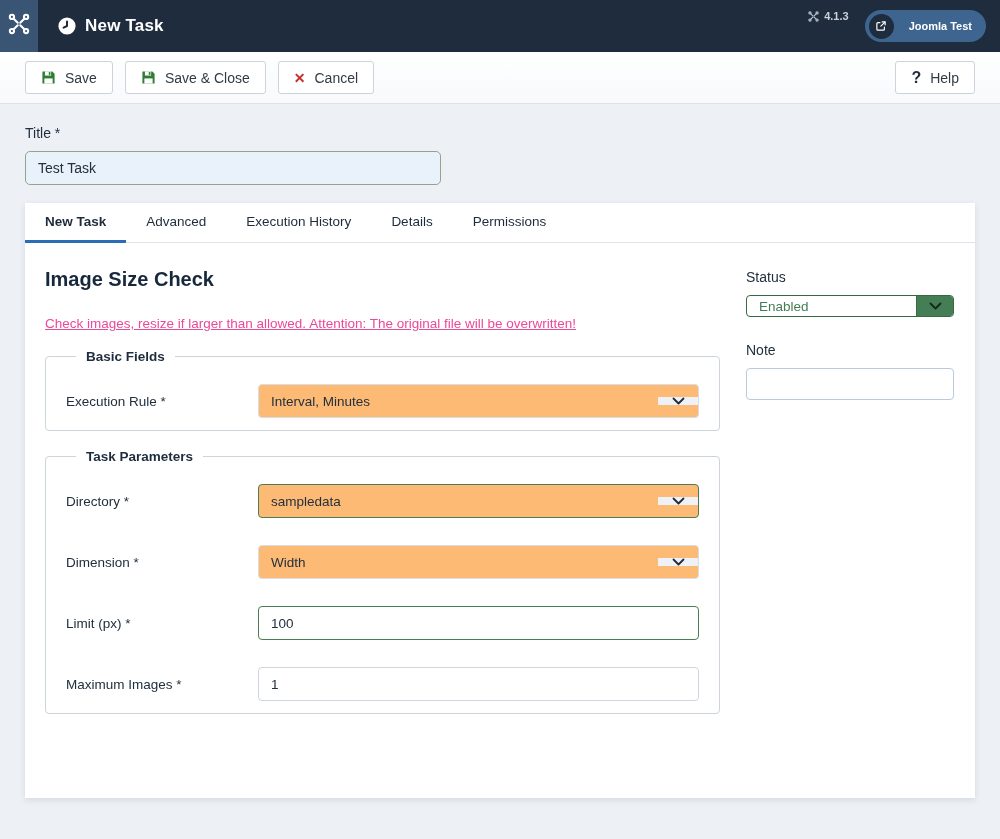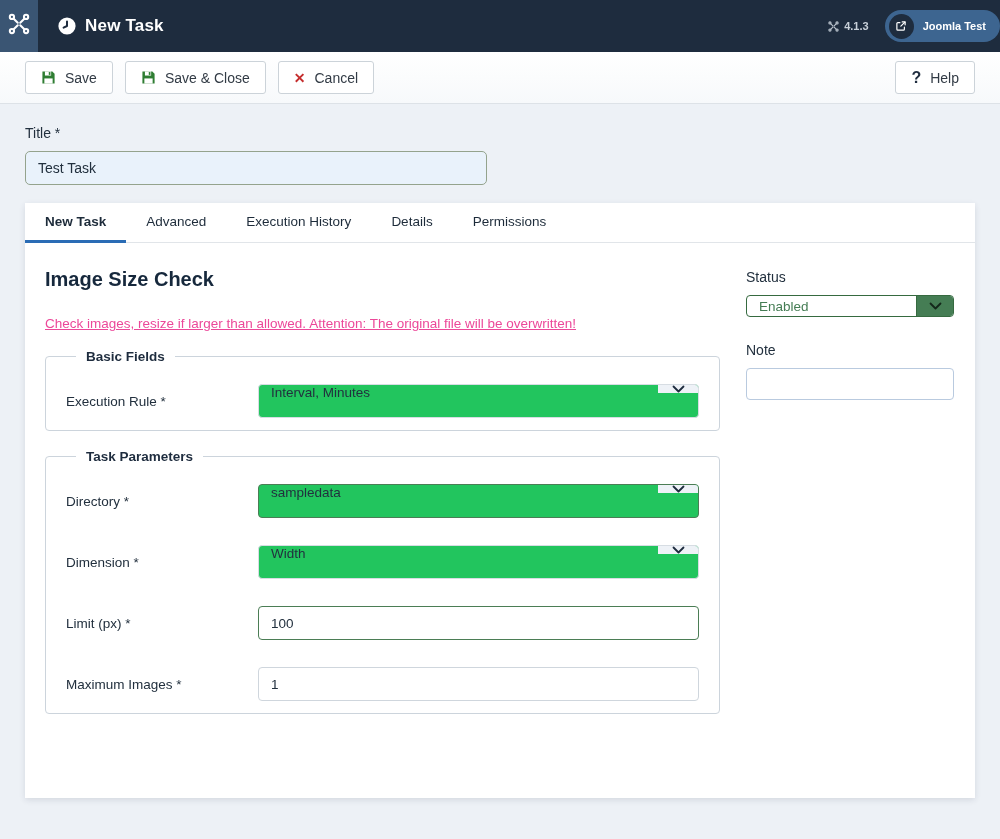--- a/index.html
+++ b/index.html
@@ -15,24 +15,24 @@
     height: 52px; background: #1e2c3e;
     display: flex; align-items: center;
   }
   .logo-block {
     width: 38px; height: 52px; background: #3a5573;
     display: flex; align-items: center; justify-content: center;
     cursor: pointer; flex-shrink: 0;
   }
   .page-head { display: flex; align-items: center; gap: 9px; margin-left: 20px; }
   .page-title { color: #ffffff; font-size: 17px; font-weight: 700; letter-spacing: .2px; }
-  .topbar-right { margin-left: auto; display: flex; align-items: center; gap: 16px; }
+  .topbar-right { margin-left: auto; display: flex; align-items: flex-start; gap: 16px; padding-right: 14px; }
   .version { display: flex; align-items: center; gap: 5px; color: #c9d1d9; font-size: 11px; font-weight: 600; }
   .pill {
-    display: flex; align-items: center; gap: 9px;
+    display: flex; align-items: center; gap: 15px;
     background: #3d6590; border: none; border-radius: 17px;
     padding: 3px 14px 3px 4px; cursor: pointer; height: 32px;
   }
   .pill-circle {
     width: 25px; height: 25px; border-radius: 50%; background: #1e2c3e;
     display: flex; align-items: center; justify-content: center;
   }
   .pill-label { color: #ffffff; font-size: 11px; font-weight: 700; }
 
   
@@ -48,21 +48,21 @@
     font-family: Liberation Sans, sans-serif; cursor: pointer;
   }
   .tbtn-help { margin-left: auto; }
   .ico-x { color: #c52d2d; font-weight: 700; font-size: 14px; line-height: 1; }
   .ico-q { color: #1e2c3e; font-weight: 700; font-size: 16px; line-height: 1; }
 
   
   .title-section { padding: 20px 25px 18px; }
   .field-label { font-size: 14px; color: #22303e; display: inline-block; }
   .title-input {
-    display: block; margin-top: 9px; width: 462px; height: 34px;
+    display: block; margin-top: 9px; width: 416px; height: 34px;
     background: #e9f2fb; border: 1px solid #94a38d; border-radius: 5px;
     padding: 0 12px; font-size: 14px; color: #22303e;
     font-family: "Liberation Sans", sans-serif;
   }
 
   
   .card {
     margin: 0 25px; background: #ffffff;
     box-shadow: 0 2px 6px rgba(30,44,62,.12);
     min-height: 595px;
@@ -101,22 +101,22 @@
 
   .textfield {
     flex: 1; height: 34px; background: #ffffff;
     border: 1px solid #cfd6dd; border-radius: 4px;
     padding: 0 12px; font-size: 13.5px; color: #22303e;
     font-family: "Liberation Sans", sans-serif; width: 100%;
   }
   .textfield.valid { border-color: #4b7d55; }
 
   .select {
-    flex: 1; display: flex; align-items: flex-start;
-    background: #22c55e; border: 1px solid #d7dde3; border-radius: 4px;
+    flex: 1; display: flex; align-items: center;
+    background: #fdba74; border: 1px solid #d7dde3; border-radius: 4px;
     height: 34px; cursor: pointer; overflow: hidden;
   }
   .select.valid { border-color: #4b7d55; }
   .select-value { flex: 1; display: flex; align-items: center; padding: 0 12px; font-size: 13.5px; color: #22303e; }
   .select-caret { width: 40px; background: #eef2f7; display: flex; align-items: center; justify-content: center; }
 
   
   .status-select {
     display: flex; align-items: stretch; height: 22px; margin-top: 9px;
     border: 1px solid #366a40; border-radius: 4px; background: #ffffff;

